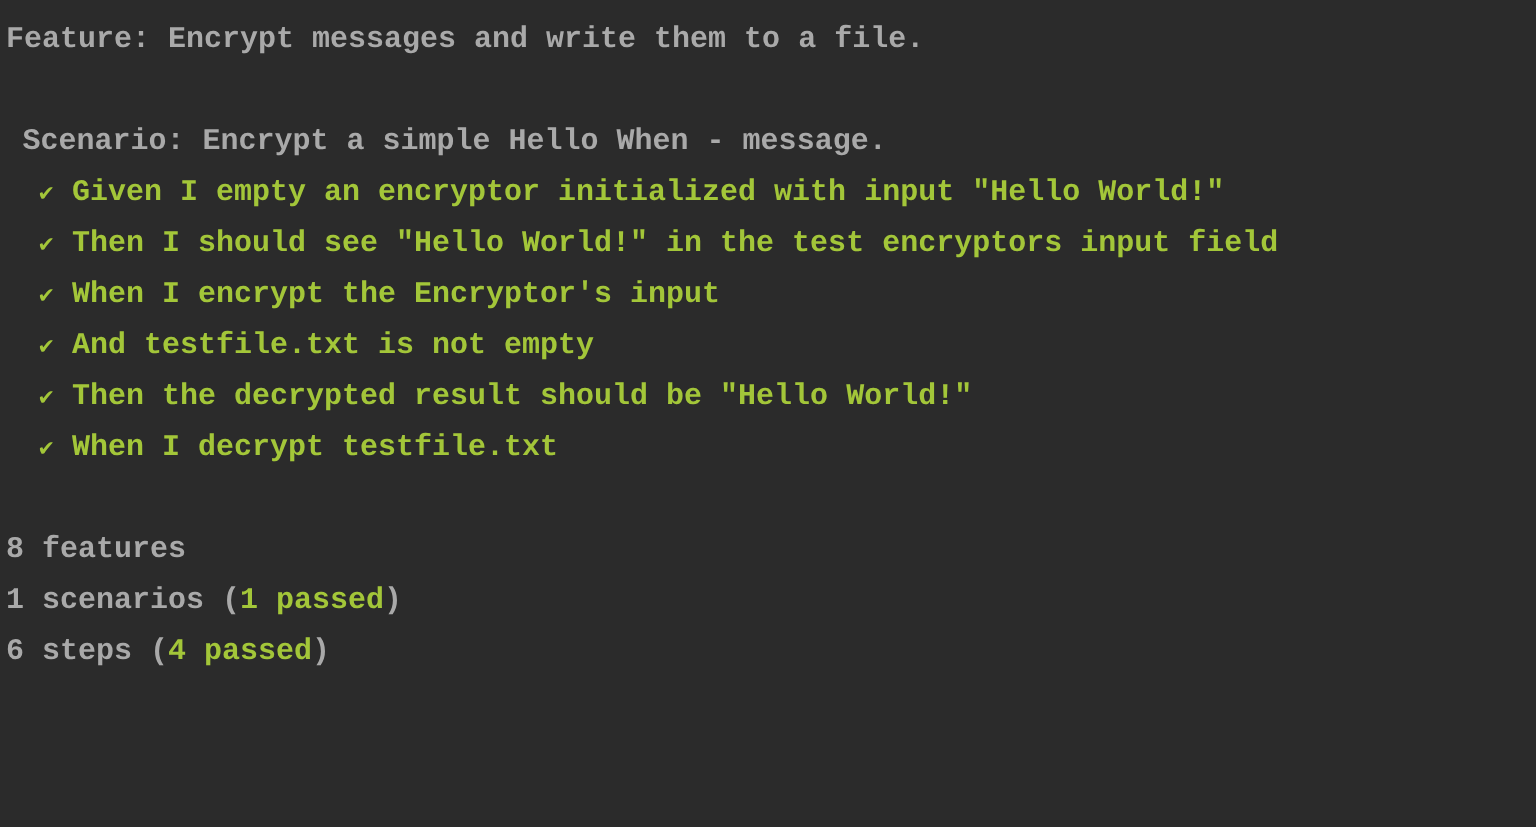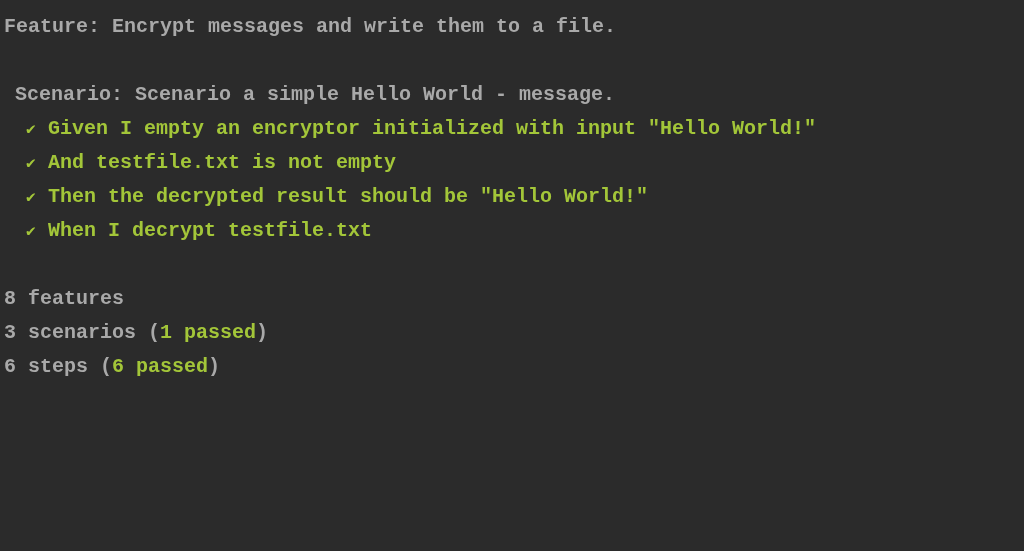--- a/index.html
+++ b/index.html
@@ -48,37 +48,43 @@
     .blank-line {
       height: 1.7em;
     }
   </style>
 </head>
 <body>
 
 <div>
   <div class="feature-line">Feature: Encrypt messages and write them to a file.</div>
   <div class="blank-line"></div>
-  <div class="scenario-line"> Scenario: Scenario a simple Hello World - message.</div>
+  <div class="scenario-line"> Scenario: Encrypt a simple Hello When - message.</div>
 
   <div class="step-line">
     <span class="checkmark">✔</span><span>Given I empty an encryptor initialized with input "Hello World!"</span>
+  </div>
+  <div class="step-line">
+    <span class="checkmark">✔</span><span>Then I should see "Hello World!" in the test encryptors input field</span>
+  </div>
+  <div class="step-line">
+    <span class="checkmark">✔</span><span>When I encrypt the Encryptor's input</span>
   </div>
   <div class="step-line">
     <span class="checkmark">✔</span><span>And testfile.txt is not empty</span>
   </div>
   <div class="step-line">
     <span class="checkmark">✔</span><span>Then the decrypted result should be "Hello World!"</span>
   </div>
   <div class="step-line">
     <span class="checkmark">✔</span><span>When I decrypt testfile.txt</span>
   </div>
 
   <div class="blank-line"></div>
 
   <div class="summary-line">8 features</div>
   <div class="summary-line">
-    <span>3 scenarios </span><span class="paren">(</span><span class="passed-text">1 passed</span><span class="paren">)</span>
+    <span>1 scenarios </span><span class="paren">(</span><span class="passed-text">1 passed</span><span class="paren">)</span>
   </div>
   <div class="summary-line">
-    <span>6 steps </span><span class="paren">(</span><span class="passed-text">6 passed</span><span class="paren">)</span>
+    <span>6 steps </span><span class="paren">(</span><span class="passed-text">4 passed</span><span class="paren">)</span>
   </div>
 </div>
 
 </body></html>

